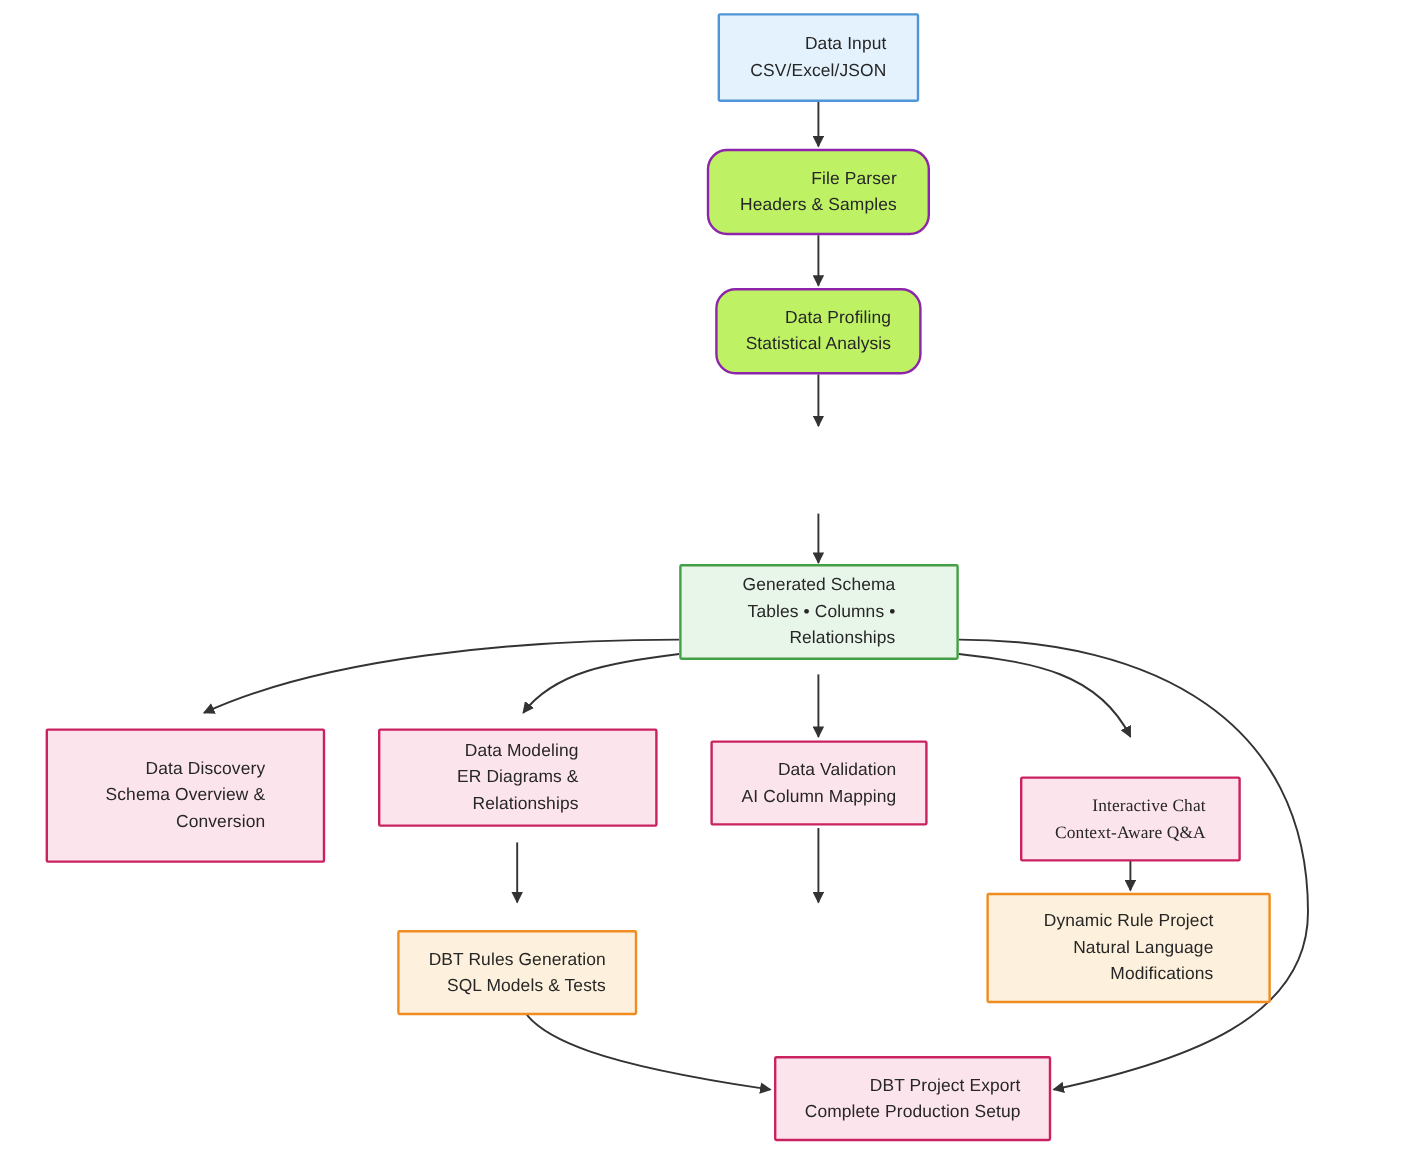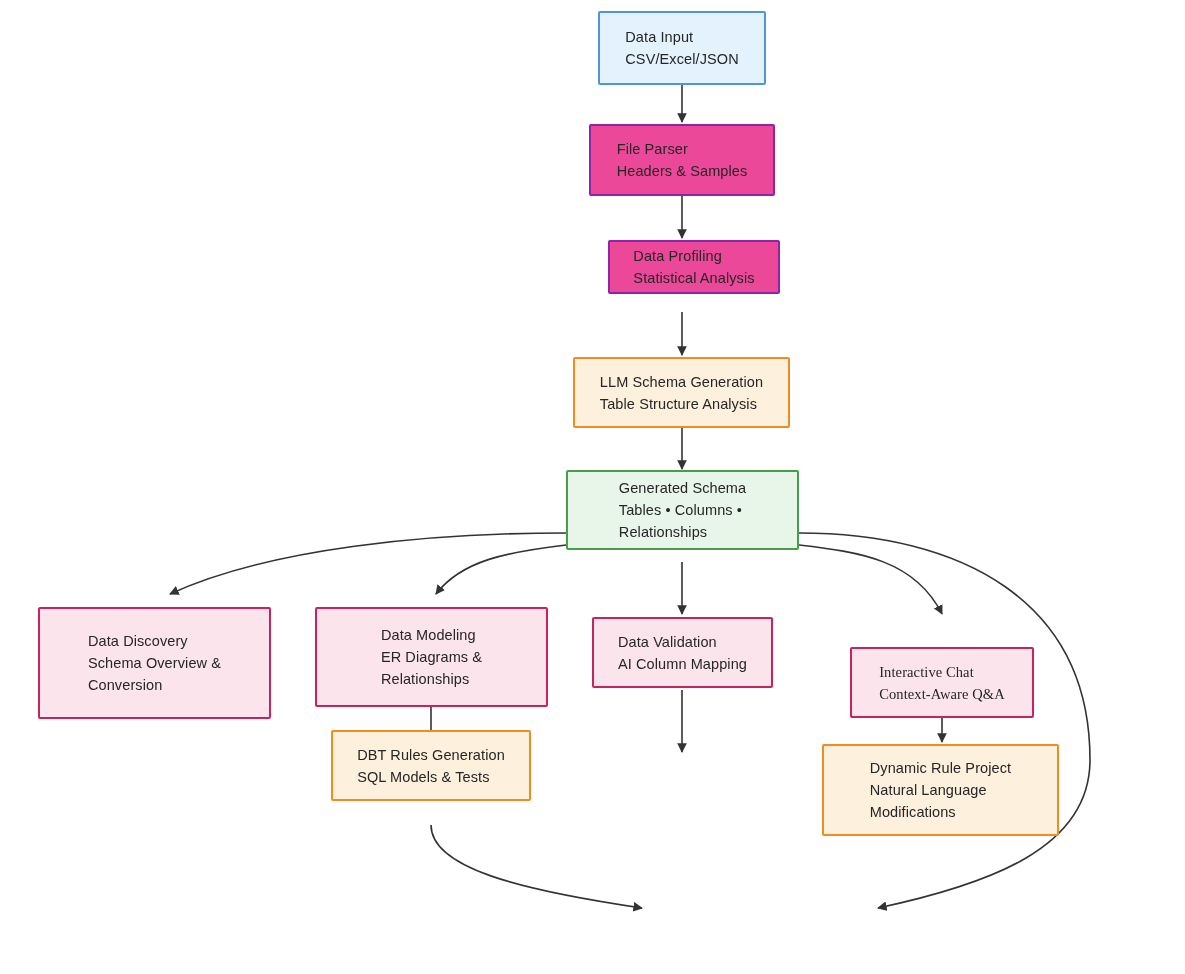--- a/index.html
+++ b/index.html
@@ -27,36 +27,36 @@
     fill: none;
     stroke: #333333;
     stroke-width: 1.6px;
   }
   .node {
     position: absolute;
     box-sizing: border-box;
     display: flex;
     align-items: center;
     justify-content: center;
-    text-align: left;
+    text-align: right;
     border-style: solid;
     border-width: 2px;
     border-radius: 2px;
     color: #262626;
     font-size: 14.5px;
     line-height: 22px;
     letter-spacing: 0.1px;
     padding: 2px 6px;
   }
   .node .lbl {
     display: block;
     white-space: pre-line;
   }
   .n-blue   { background: #e3f2fd; border-color: #4f96d8; }
-  .n-purple { background: #ec4899; border-color: #8e24aa; }
+  .n-purple { background: #bef264; border-color: #8e24aa; border-radius: 17px; }
   .n-orange { background: #fdf0dc; border-color: #f08c20; }
   .n-green  { background: #e8f5e9; border-color: #43a047; }
   .n-pink   { background: #fce4ec; border-color: #ca2260; }
 </style>
 </head>
 <body>
 
 <div id="canvas">
 
   <svg id="edges" viewBox="0 0 1185 974" width="1185" height="974">
@@ -87,64 +87,64 @@
   <div class="node n-blue" style="left:598px; top:11px; width:168px; height:74px;">
     <span class="lbl">Data Input
 CSV/Excel/JSON</span>
   </div>
 
   <div class="node n-purple" style="left:589px; top:124px; width:186px; height:72px;">
     <span class="lbl">File Parser
 Headers &amp; Samples</span>
   </div>
 
-  <div class="node n-purple" style="left:596px; top:240px; width:172px; height:54px;margin-left:12px;">
+  <div class="node n-purple" style="left:596px; top:240px; width:172px; height:72px;">
     <span class="lbl">Data Profiling
 Statistical Analysis</span>
   </div>
 
-  <div class="node n-orange" style="left:573px; top:357px; width:217px; height:71px;">
-    <span class="lbl">LLM Schema Generation
-Table Structure Analysis</span>
-  </div>
 
   <div class="node n-green" style="left:566px; top:470px; width:233px; height:80px;">
     <span class="lbl">Generated Schema
 Tables • Columns •
 Relationships</span>
   </div>
 
   <div class="node n-pink" style="left:38px; top:607px; width:233px; height:112px;">
     <span class="lbl">Data Discovery
 Schema Overview &amp;
 Conversion</span>
   </div>
 
-  <div class="node n-pink" style="left:315px; top:607px; width:233px; height:100px;">
+  <div class="node n-pink" style="left:315px; top:607px; width:233px; height:82px;">
     <span class="lbl">Data Modeling
 ER Diagrams &amp;
 Relationships</span>
   </div>
 
   <div class="node n-pink" style="left:592px; top:617px; width:181px; height:71px;">
     <span class="lbl">Data Validation
 AI Column Mapping</span>
   </div>
 
   <div class="node n-pink" style="left:850px; top:647px; width:184px; height:71px;font-family:Liberation Serif, serif;">
     <span class="lbl">Interactive Chat
 Context-Aware Q&amp;A</span>
   </div>
 
-  <div class="node n-orange" style="left:331px; top:730px; width:200px; height:71px;">
+  <div class="node n-orange" style="left:331px; top:775px; width:200px; height:71px;">
     <span class="lbl">DBT Rules Generation
 SQL Models &amp; Tests</span>
   </div>
 
 
   <div class="node n-orange" style="left:822px; top:744px; width:237px; height:92px;">
     <span class="lbl">Dynamic Rule Project
 Natural Language
 Modifications</span>
   </div>
 
+  <div class="node n-pink" style="left:645px; top:880px; width:231px; height:71px;">
+    <span class="lbl">DBT Project Export
+Complete Production Setup</span>
+  </div>
 
 </div>
 
 </body></html>

